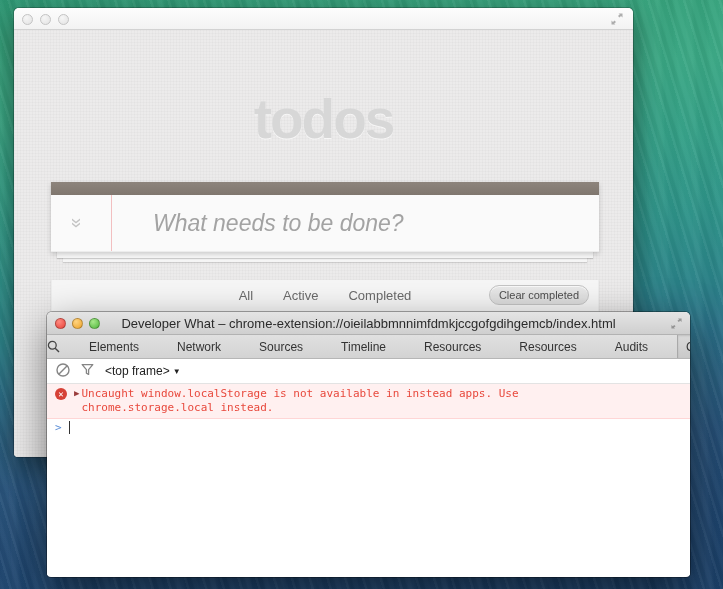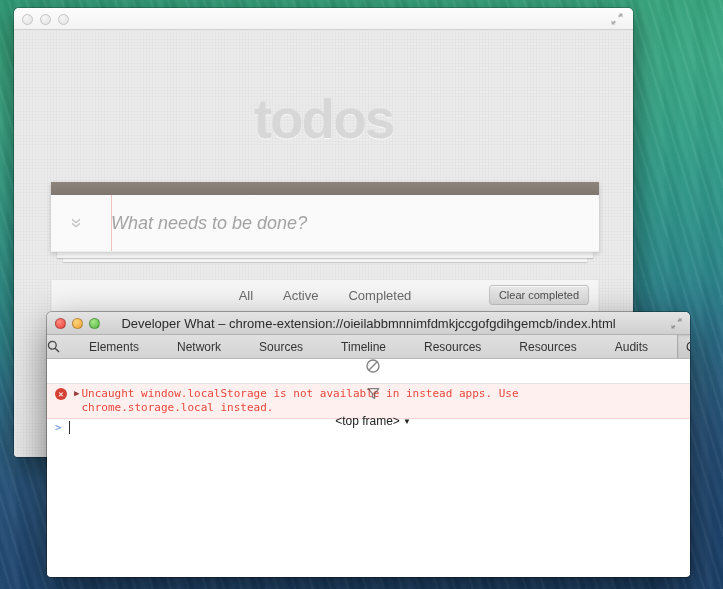--- a/index.html
+++ b/index.html
@@ -153,25 +153,26 @@
     left: 60px; top: 0; bottom: 0;
     width: 1px;
     background: #f2bfc0;
   }
   #new-todo {
     flex: 1;
     border: 0;
     outline: 0;
     background: transparent;
     font-family: "Liberation Sans", sans-serif;
-    font-size: 18px;
+    font-size: 23px;
     font-style: italic;
     font-weight: 300;
     color: #a0a0a0;
     padding-left: 6px;
+    margin-left: 42px;
   }
   #new-todo::placeholder { color: #a3a3a3; opacity: 1; }
   #todo-footer {
     position: absolute;
     left: 37px;
     top: 250px;
     width: 548px;
     height: 32px;
     background: #f6f6f6;
     border: 1px solid #ededed;
@@ -190,21 +191,21 @@
     cursor: pointer;
   }
   #clear-completed {
     position: absolute;
     right: 9px;
     top: 5px;
     font-size: 11px;
     color: #4e4e4e;
     background: linear-gradient(#e9e9e9, #dcdcdc);
     border: 1px solid #c4c4c4;
-    border-radius: 3px;
+    border-radius: 10px;
     padding: 3px 9px;
     cursor: pointer;
     font-family: "Liberation Sans", sans-serif;
     box-shadow: 0 1px 0 rgba(255,255,255,0.7) inset;
   }
 
   
   #devtools-window {
     position: absolute;
     left: 47px;
@@ -291,21 +292,20 @@
 
   #dt-filterbar {
     height: 25px;
     background: #fff;
     border-bottom: 1px solid #e3e3e3;
     display: flex;
     align-items: center;
     gap: 11px;
     padding-left: 9px;
     font-size: 12px;
-    flex-direction: column;
   }
   #clear-console-icon, #filter-funnel-icon { cursor: pointer; opacity: 0.65; }
   #context-selector {
     color: #222;
     font-size: 12px;
     cursor: pointer;
     display: flex; align-items: center; gap: 3px;
   }
 
   #dt-console {

